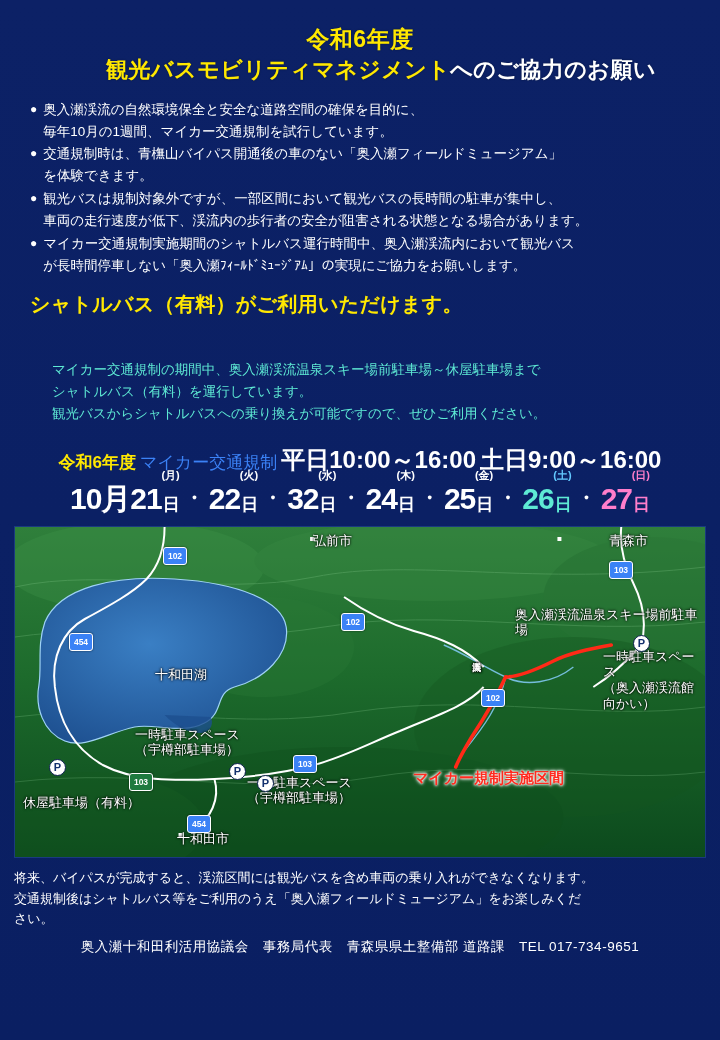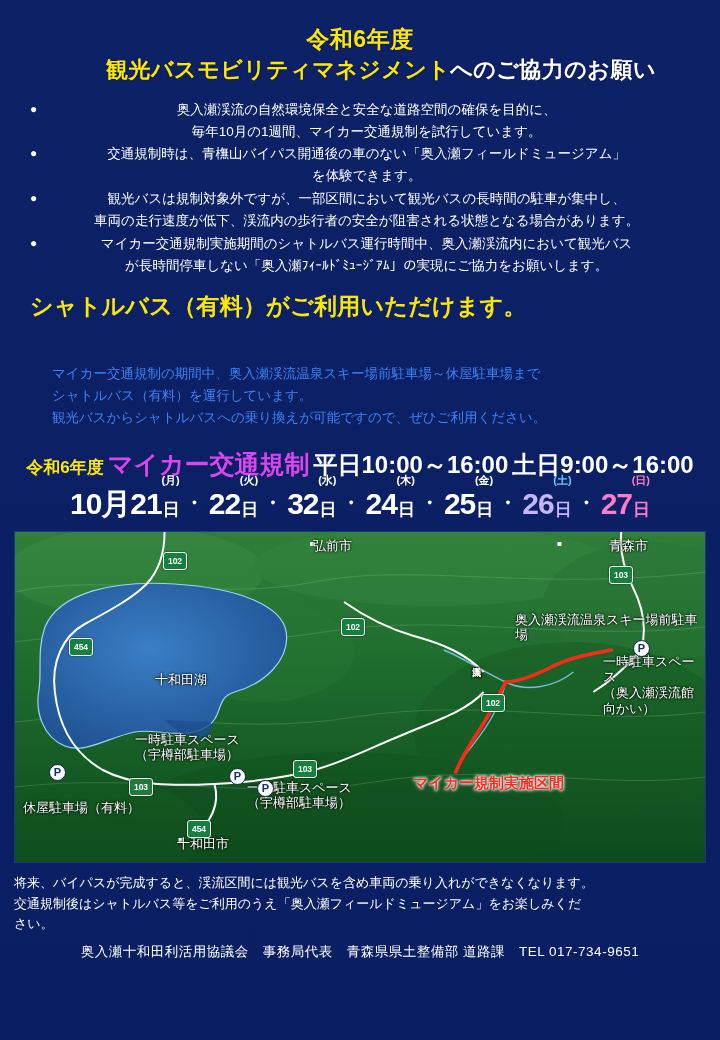--- a/index.html
+++ b/index.html
@@ -51,38 +51,37 @@
   }
   .bullet-dot {
     flex: 0 0 auto;
     margin-right: 6px;
     font-size: 12px;
     line-height: 1.7;
   }
   .bullet-text {
     flex: 1 1 auto;
     white-space: pre-line;
-    text-align: center;
   }
 
   
   .section {
     margin: 14px 30px 0 30px;
   }
   .section-head {
-    font-size: 23px;
+    font-size: 20px;
     font-weight: bold;
     color: #ffe800;
     margin-bottom: 6px;
     letter-spacing: .3px;
   }
   .section-body {
     font-size: 13.5px;
     line-height: 1.66;
-    color: #3b82f6;
+    color: #5eead4;
     margin-left: 22px;
     white-space: pre-line;
     margin-top: 41px;
   }
   .section-body.noindent {
     margin-left: 8px;
   }
 
   
   .regul {
@@ -92,23 +91,23 @@
     justify-content: center;
     gap: 4px;
     white-space: nowrap;
   }
   .regul .r-small {
     font-size: 17px;
     font-weight: bold;
     color: #ffe800;
   }
   .regul .r-big {
-    font-size: 25px;
-    font-weight: bold;
-    color: #d946ef;
+    font-size: 17px;
+    font-weight: normal;
+    color: #3b82f6;
     letter-spacing: 0px;
   }
   .regul .r-time {
     font-size: 24px;
     font-weight: bold;
     color: #ffffff;
   }
 
   
   .dates {
@@ -137,21 +136,21 @@
     position: relative;
     top: -1px;
   }
   .date-item .wd {
     position: absolute;
     top: -14px;
     right: 0px;
     font-size: 11px;
     font-weight: bold;
   }
-  .date-item.sat .num, .date-item.sat .dayunit { color: #c4b5fd; }
+  .date-item.sat .num, .date-item.sat .dayunit { color: #5eead4; }
   .date-item.sat .wd { color: #63c8ff; }
   .date-item.sun .num, .date-item.sun .dayunit { color: #ff7ecb; }
   .date-item.sun .wd { color: #ff7ecb; }
   .date-sep {
     font-size: 19px;
     font-weight: bold;
     color: #ffffff;
     padding: 0 3px 3px 3px;
   }
 
@@ -171,21 +170,21 @@
     font-size: 13px;
     color: #ffffff;
     text-shadow: 0 0 3px #000, 0 0 2px #000;
     white-space: pre-line;
     line-height: 1.2;
     text-align: left;
   }
   .shield {
     position: absolute;
     width: 22px; height: 16px;
-    background: #15803d;
+    background: #3b82f6;
     border: 1.5px solid #ffffff;
     border-radius: 3px;
     color: #ffffff;
     font-size: 8.5px;
     font-weight: bold;
     display: flex; align-items: center; justify-content: center;
     box-shadow: 0 0 2px rgba(0,0,0,.6);
   }
   .shield.green { background:#1f7a3f; }
   .pmark {

